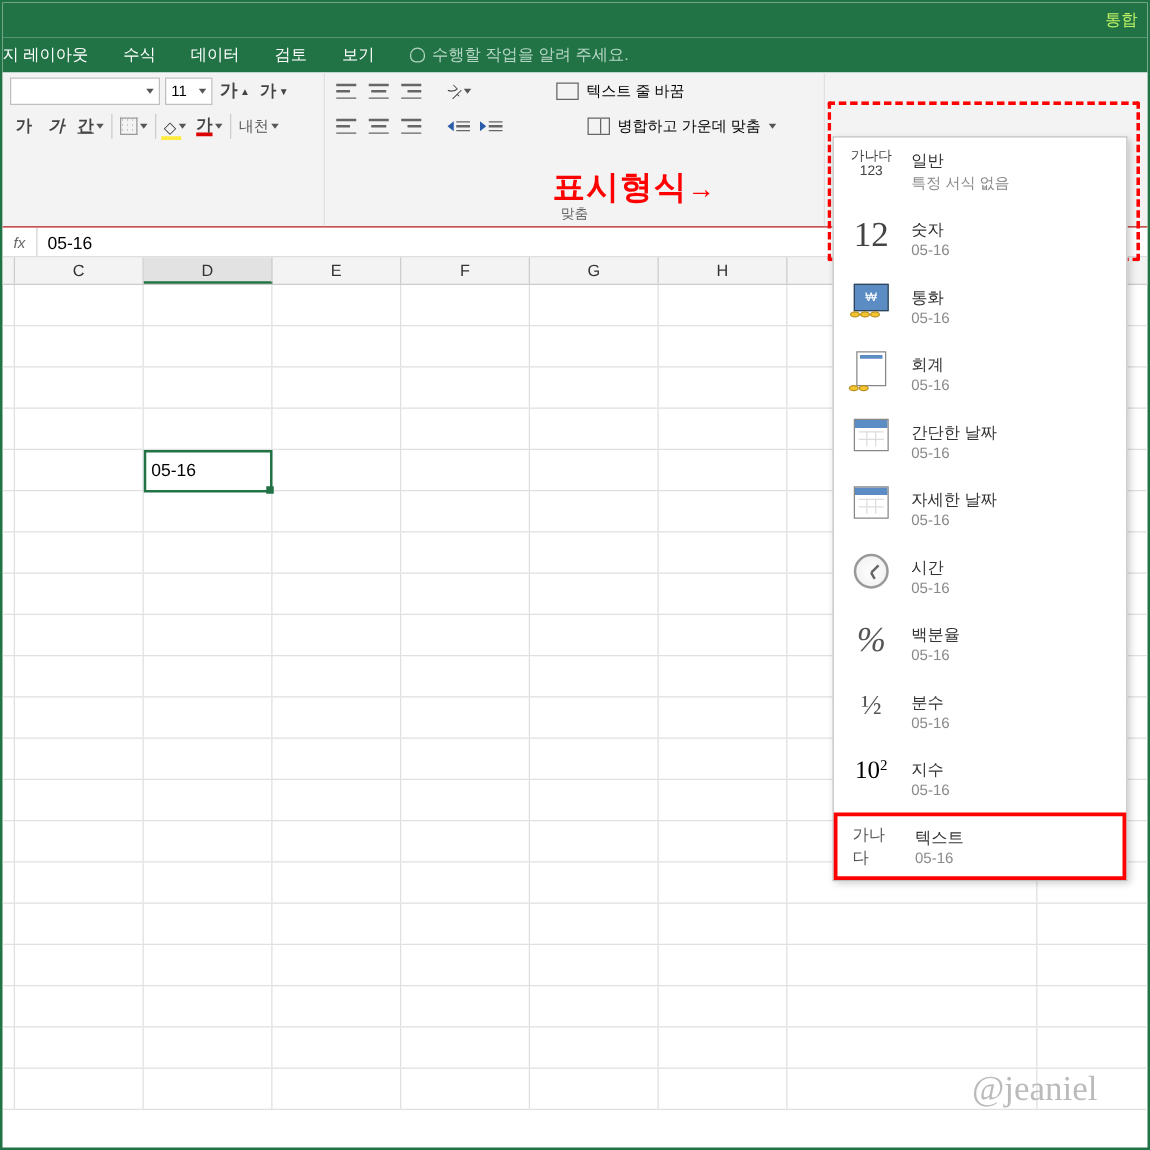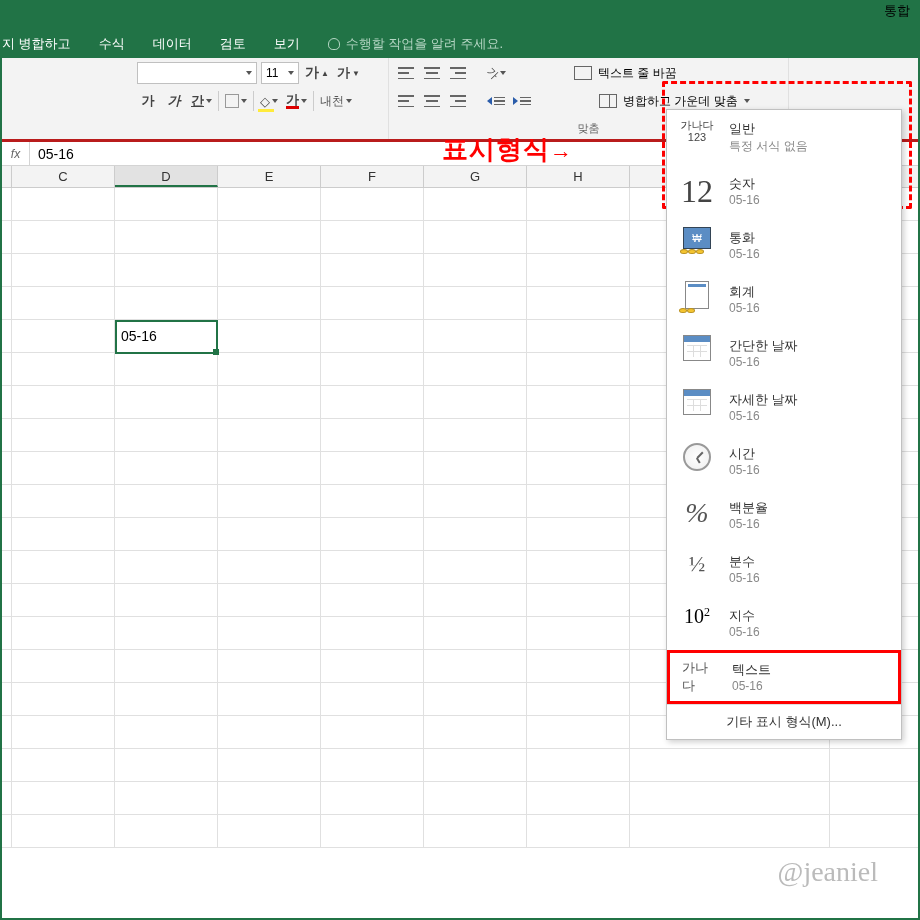--- a/index.html
+++ b/index.html
@@ -9,22 +9,23 @@
   background: #fff;
   width: 920px;
   height: 920px;
   overflow: hidden;
   position: relative;
   border: 2px solid #217346;
 }
 .title-bar {
   background: #217346;
   height: 28px;
-  color: #000000;
-  display: flex;
+  color: #bef264;
+  display: flex;
+  align-items: center;
   justify-content: flex-end;
   padding-right: 8px;
   font-size: 13px;
 }
 .ribbon-tabs {
   background: #217346;
   height: 28px;
   display: flex;
   align-items: center;
   color: #fff;
@@ -34,25 +35,24 @@
 }
 .ribbon-tabs .tab { cursor: pointer; }
 .tell-me { display: flex; align-items: center; gap: 6px; color: #b5d6c4; }
 .bulb {
   width: 12px; height: 12px;
   border: 1px solid #b5d6c4;
   border-radius: 50% 50% 40% 40%;
 }
 .ribbon-body {
   background: #f3f3f3;
-  border-bottom: 3px solid #b91c1c;
-  height: 84px;
+  border-bottom: 1px solid #b91c1c;
+  height: 124px;
   display: flex;
   position: relative;
-  justify-content: center;
 }
 .group {
   border-right: 1px solid #e0e0e0;
   padding: 4px 6px 1px 6px;
   display: flex;
   flex-direction: column;
   justify-content: space-between;
 }
 .group-rows { display: flex; flex-direction: column; gap: 6px; }
 .row { display: flex; align-items: center; gap: 4px; }
@@ -305,21 +305,21 @@
   justify-content: center;
   font-size: 20px;
   color: #444;
 }
 .fmt-text { display:flex; flex-direction:column; }
 .fmt-title { font-size: 13px; color: #333; }
 .fmt-sample { font-size: 12px; color: #888; }
 .fmt-general .fmt-icon-inner{
   font-size:11px; text-align:center; line-height:1.1;
 }
-.fmt-number { font-size:32px; font-family: serif; }
+.fmt-number { font-size:28px; font-family: serif; }
 .fmt-currency-icon{
   width:28px;height:22px;
   background:#5b8dc4;
   border:1px solid #345;
   position:relative;
   display:flex;align-items:center;justify-content:center;
   color:#fff;font-size:10px;
 }
 .fmt-coins{
   position:absolute;bottom:-6px;left:-4px;
@@ -387,21 +387,21 @@
 .na{font-size:12px;color:#555}
 </style>
 </head>
 <body>
 
 <div class="title-bar">
   <span>통합</span>
 </div>
 
 <div class="ribbon-tabs">
-  <span class="tab">지 병합하고</span>
+  <span class="tab">지 레이아웃</span>
   <span class="tab">수식</span>
   <span class="tab">데이터</span>
   <span class="tab">검토</span>
   <span class="tab">보기</span>
   <span class="tell-me">
     <span class="bulb"></span>
     <span>수행할 작업을 알려 주세요.</span>
   </span>
 </div>
 
@@ -887,18 +887,15 @@
         <span class="fmt-sample">05-16</span>
       </div>
   </div>
   <div class="fmt-item fmt-text-item">
     <div class="fmt-icon" style="font-size:13px;color:#555">가나다</div>
     <div class="fmt-text">
         <span class="fmt-title">텍스트</span>
         <span class="fmt-sample">05-16</span>
       </div>
   </div>
-  <div class="fmt-more">
-    <span>기타 표시 형식(M)...</span>
-  </div>
 </div>
 
 <div class="watermark">@jeaniel</div>
 
 </body></html>

